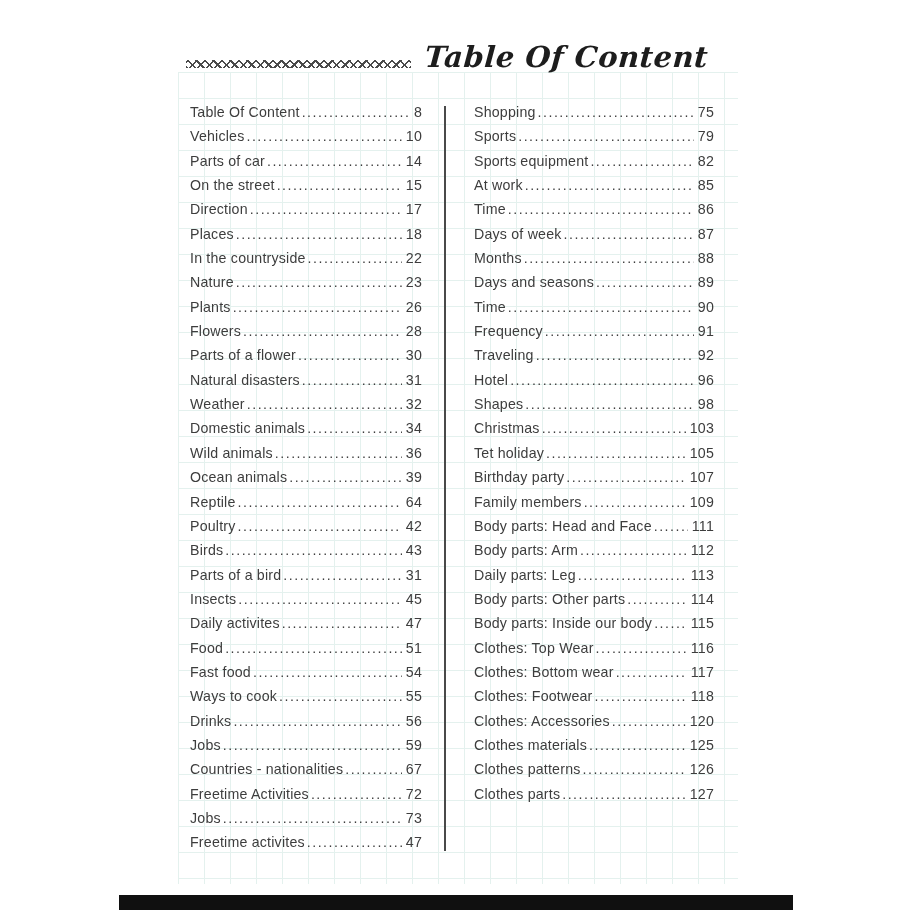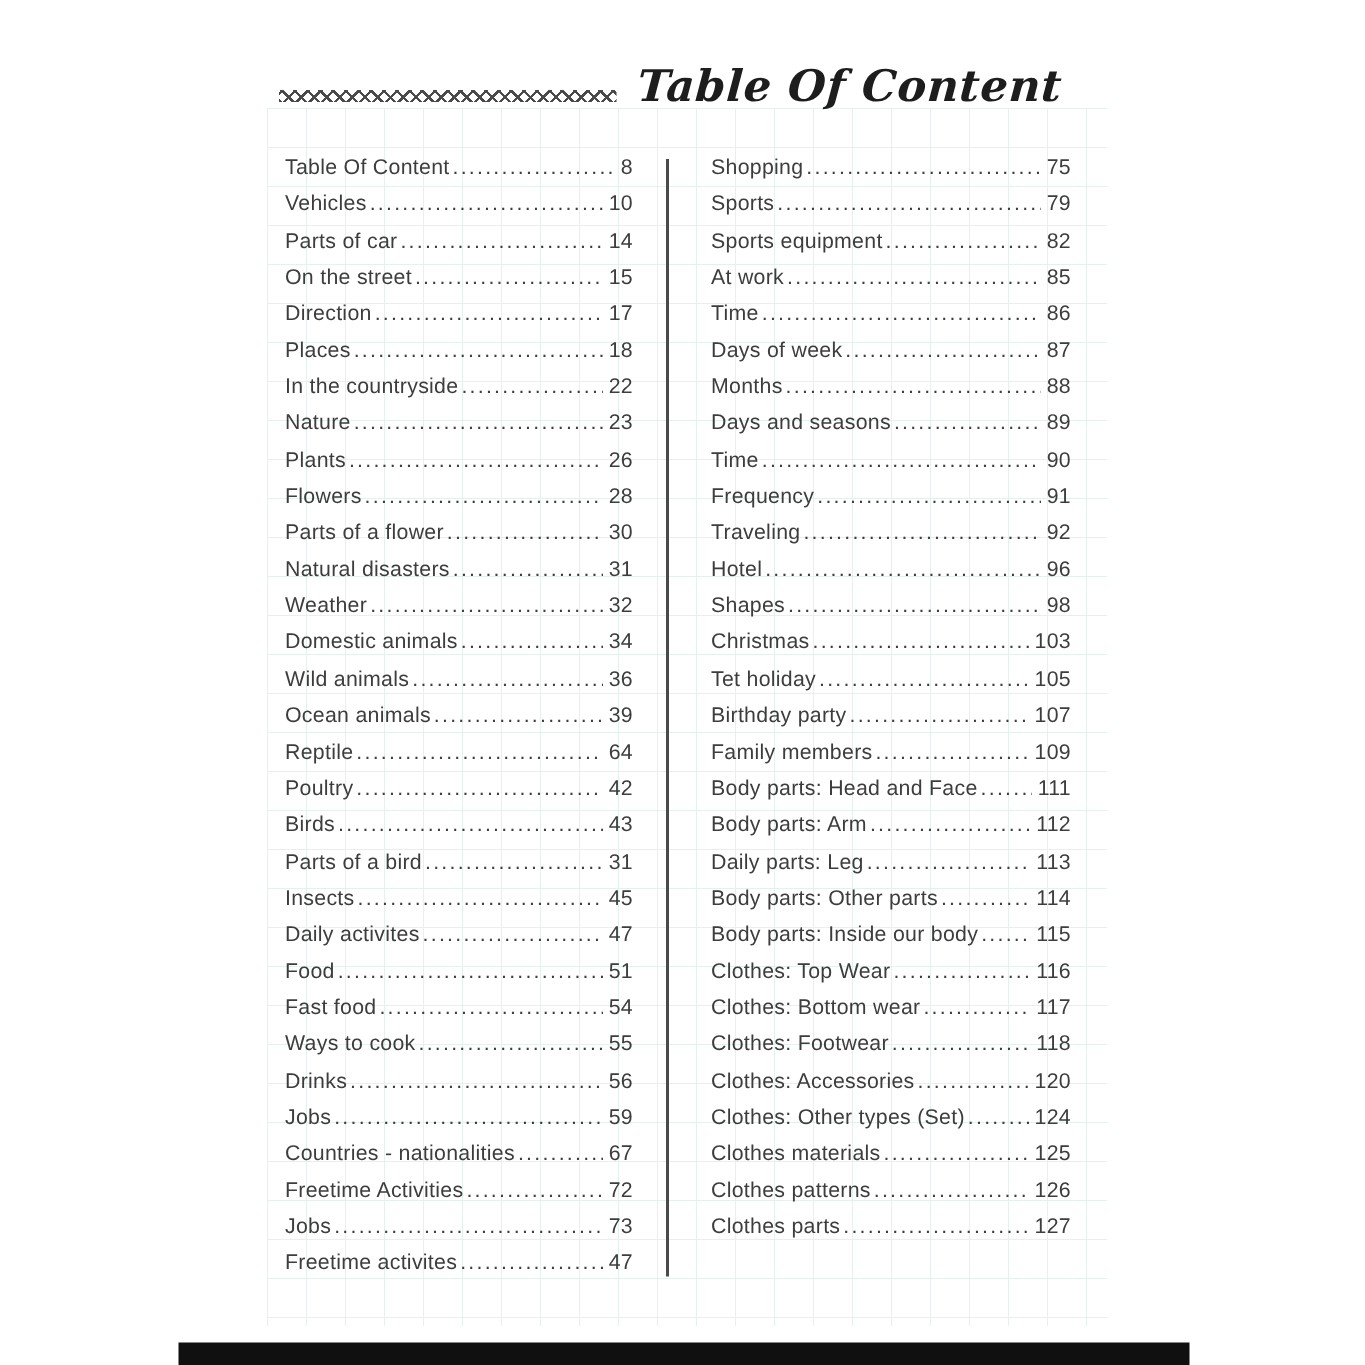--- a/index.html
+++ b/index.html
@@ -461,25 +461,20 @@
     <span class="dots"></span>
     <span class="num">118</span>
   </div>
 
   <div class="row">
     <span class="label">Clothes: Accessories</span>
     <span class="dots"></span>
     <span class="num">120</span>
   </div>
 
-  <div class="row">
-    <span class="label">Clothes: Other types (Set)</span>
-    <span class="dots"></span>
-    <span class="num">124</span>
-  </div>
 
   <div class="row">
     <span class="label">Clothes materials</span>
     <span class="dots"></span>
     <span class="num">125</span>
   </div>
 
   <div class="row">
     <span class="label">Clothes patterns</span>
     <span class="dots"></span>

